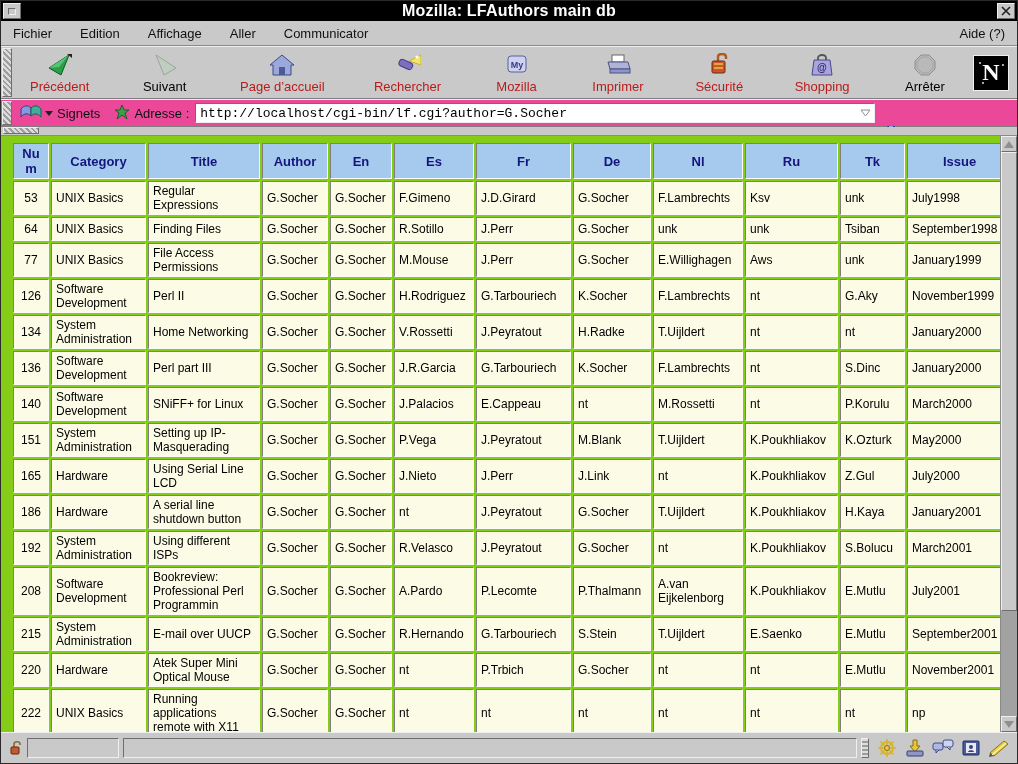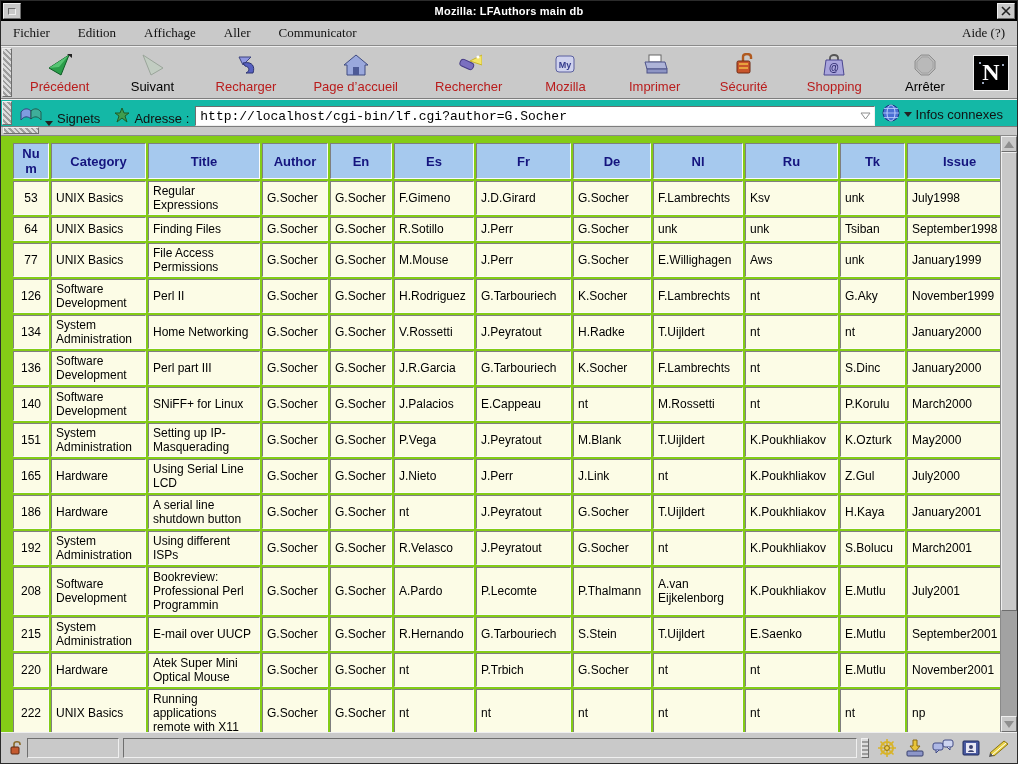--- a/index.html
+++ b/index.html
@@ -20,29 +20,29 @@
     width:18px; height:16px; background:#c9c9c9;
     border-top:1px solid #efefef; border-left:1px solid #efefef;
     border-right:1px solid #6e6e6e; border-bottom:1px solid #6e6e6e;
     display:flex; align-items:center; justify-content:center;
   }
   .wm-inner-box {
     width:8px; height:7px; background:#c9c9c9;
     border-top:1px solid #6e6e6e; border-left:1px solid #6e6e6e;
     border-right:1px solid #efefef; border-bottom:1px solid #efefef;
   }
-  .title-text { flex:1; text-align:center; font-size:11px; font-weight:bold; letter-spacing:0.2px; }
+  .title-text { flex:1; text-align:center; font-size:16px; font-weight:bold; letter-spacing:0.2px; }
 
   
   .menubar {
     height:25px; background:#c9c9c9; display:flex; align-items:center;
     padding:0 10px; font-size:13px; color:#111; flex:0 0 auto;
     border-bottom:1px solid #8a8a8a;
   }
-  .menu-item { margin-right:24px; padding:2px 2px; cursor:default;font-family:Liberation Serif, serif; }
+  .menu-item { margin-right:24px; padding:2px 2px; cursor:default; }
   .menu-help { margin-left:auto; margin-right:0; }
 
   
   .toolbar {
     height:53px; background:#c9c9c9; display:flex; align-items:stretch;
     border-top:1px solid #efefef; border-bottom:1px solid #7d7d7d; flex:0 0 auto;
   }
   .grip {
     width:10px; flex:0 0 auto; margin:1px 2px 1px 1px;
     border-top:1px solid #efefef; border-left:1px solid #efefef;
@@ -59,21 +59,21 @@
   .ns-logo {
     width:36px; height:36px; background:#000; margin:6px 8px 6px 2px; align-self:center;
     border:1px solid #efefef; display:flex; align-items:center; justify-content:center;
     position:relative; flex:0 0 auto;
   }
   .ns-logo span { color:#fff; font-size:24px; font-weight:bold; font-family:"Liberation Serif",serif; }
   .ns-logo i { position:absolute; width:2px; height:2px; background:#cfe0ff; border-radius:50%; }
 
   
   .locationbar {
-    height:28px; background:#14b8a6; display:flex; align-items:flex-end;
+    height:28px; background:#ec4899; display:flex; align-items:center;
     border-top:1px solid #efefef; border-bottom:1px solid #7d7d7d; flex:0 0 auto;
     font-size:13px; color:#111;
   }
   .loc-label { margin:0 6px 0 4px; }
   .url-field {
     flex:1; height:20px; background:#fff; display:flex; align-items:center;
     border-top:1px solid #6e6e6e; border-left:1px solid #6e6e6e;
     border-right:1px solid #efefef; border-bottom:1px solid #efefef;
     margin-right:6px; padding-left:4px;
   }
@@ -189,29 +189,20 @@
         </span>
         <span>Précédent</span>
       </div>
       <div class="tb-btn disabled">
         <span class="icon">
           <svg width="26" height="24" viewBox="0 0 26 24">
               <path d="M24 15 L4 2 L12 22 Z" fill="#c2cdc2" stroke="#9aa59a" stroke-width="1"></path>
             </svg>
         </span>
         <span>Suivant</span>
-      </div>
-      <div class="tb-btn">
-        <span class="icon">
-          <svg width="26" height="24" viewBox="0 0 26 24">
-              <path d="M6 4 L18 4 L10 12 Z" fill="#8f97e0" stroke="#3c437f"></path>
-              <path d="M10 10 C20 8 22 14 20 20 L13 20 C17 18 17 14 12 13 Z" fill="#5660c0" stroke="#2c3370"></path>
-            </svg>
-        </span>
-        <span>Recharger</span>
       </div>
       <div class="tb-btn">
         <span class="icon">
           <svg width="26" height="24" viewBox="0 0 26 24">
               <path d="M13 2 L25 12 L22 12 L22 22 L4 22 L4 12 L1 12 Z" fill="#9aa8dc" stroke="#3e4a80"></path>
               <rect x="10" y="14" width="6" height="8" fill="#4d5a96"></rect>
             </svg>
         </span>
         <span>Page d’accueil</span>
       </div>

